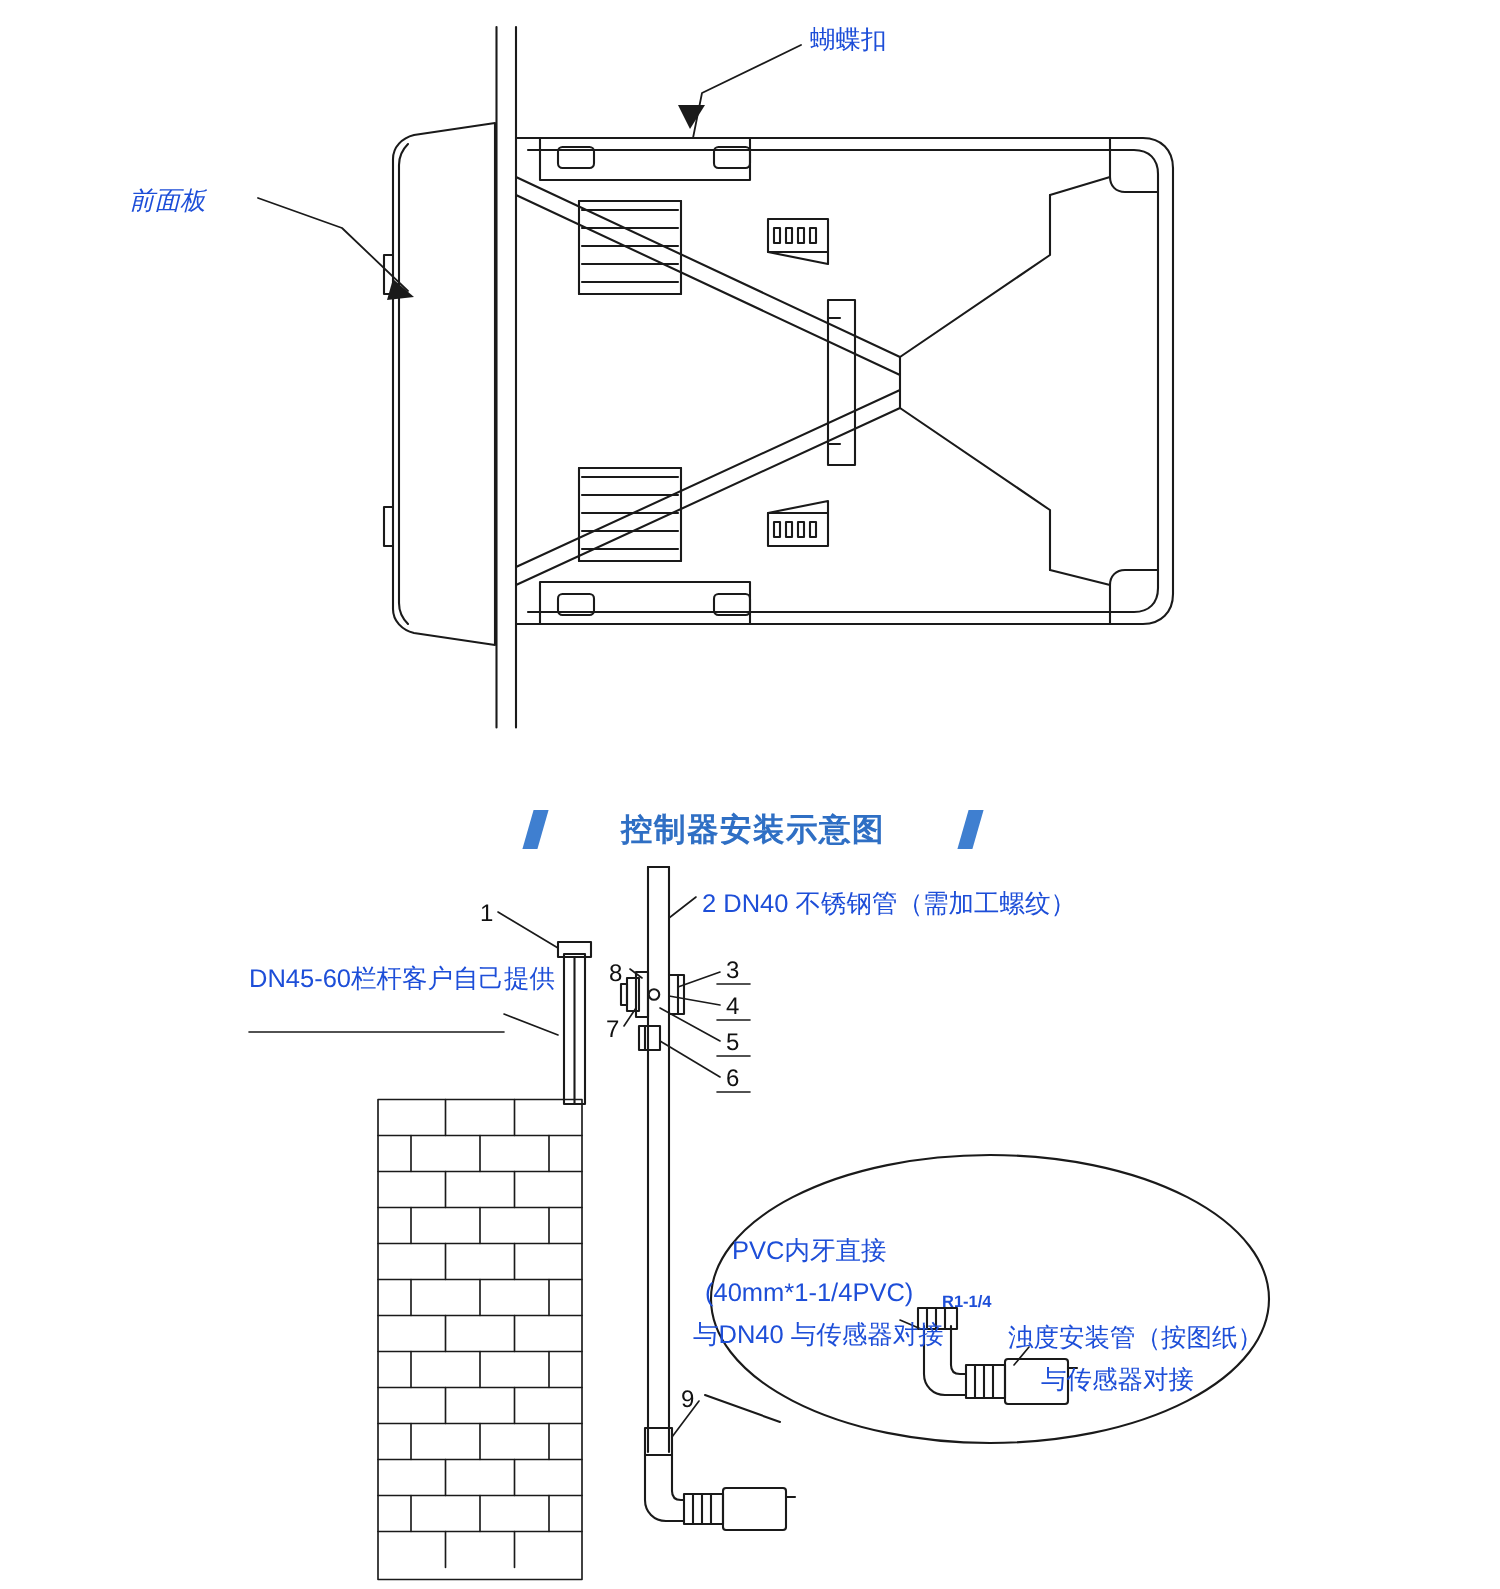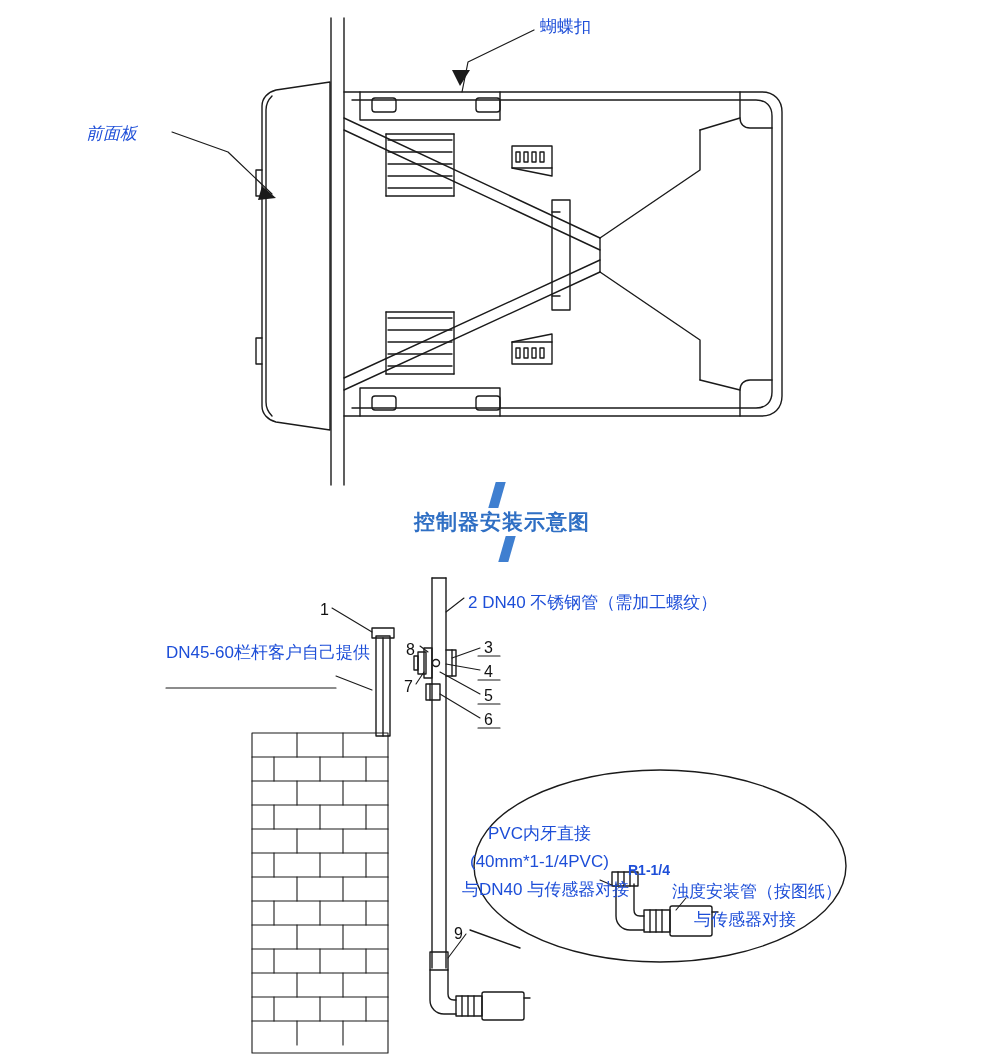--- a/index.html
+++ b/index.html
@@ -33,27 +33,26 @@
   }
   .num {
     position: absolute;
     font-size: 16px;
     color: #111;
   }
   
   .banner {
     position: absolute;
     left: 352px;
-    top: 520px;
+    top: 532px;
     width: 300px;
     height: 42px;
     display: flex;
     align-items: center;
-    justify-content: flex-end;
-    flex-direction: column;
+    justify-content: space-between;
   }
   .banner .bar {
     width: 10px;
     height: 26px;
     background: #3f7fd0;
     transform: skewX(-16deg);
     flex: 0 0 auto;
   }
   .banner .bar.right { margin-left: 10px; }
   .banner .bar.left { margin-right: 10px; }
@@ -311,21 +310,21 @@
   <div class="label" style="left:468px; top:592px;">2 DN40 不锈钢管（需加工螺纹）</div>
   <div class="label" style="left:166px; top:642px;">DN45-60栏杆客户自己提供</div>
 
   <div class="label" style="left:488px; top:823px;text-align:right;">PVC内牙直接</div>
   <div class="label" style="left:470px; top:851px;">(40mm*1-1/4PVC)</div>
   <div class="label" style="left:462px; top:879px;">与DN40 与传感器对接</div>
 
   <div class="label" style="left:672px; top:881px;">浊度安装管（按图纸）</div>
   <div class="label" style="left:694px; top:909px;">与传感器对接</div>
 
-  <div class="label" style="left:628px; top:861px; font-size:14px; font-weight:bold;">R1-1/4</div>
+  <div class="label" style="left:628px; top:861px; font-size:11px; font-weight:bold;">R1-1/4</div>
 
   <div class="num" style="left:320px; top:601px;">1</div>
   <div class="num" style="left:406px; top:641px;">8</div>
   <div class="num" style="left:484px; top:639px;">3</div>
   <div class="num" style="left:484px; top:663px;">4</div>
   <div class="num" style="left:404px; top:678px;">7</div>
   <div class="num" style="left:484px; top:687px;">5</div>
   <div class="num" style="left:484px; top:711px;">6</div>
   <div class="num" style="left:454px; top:925px;">9</div>
 

